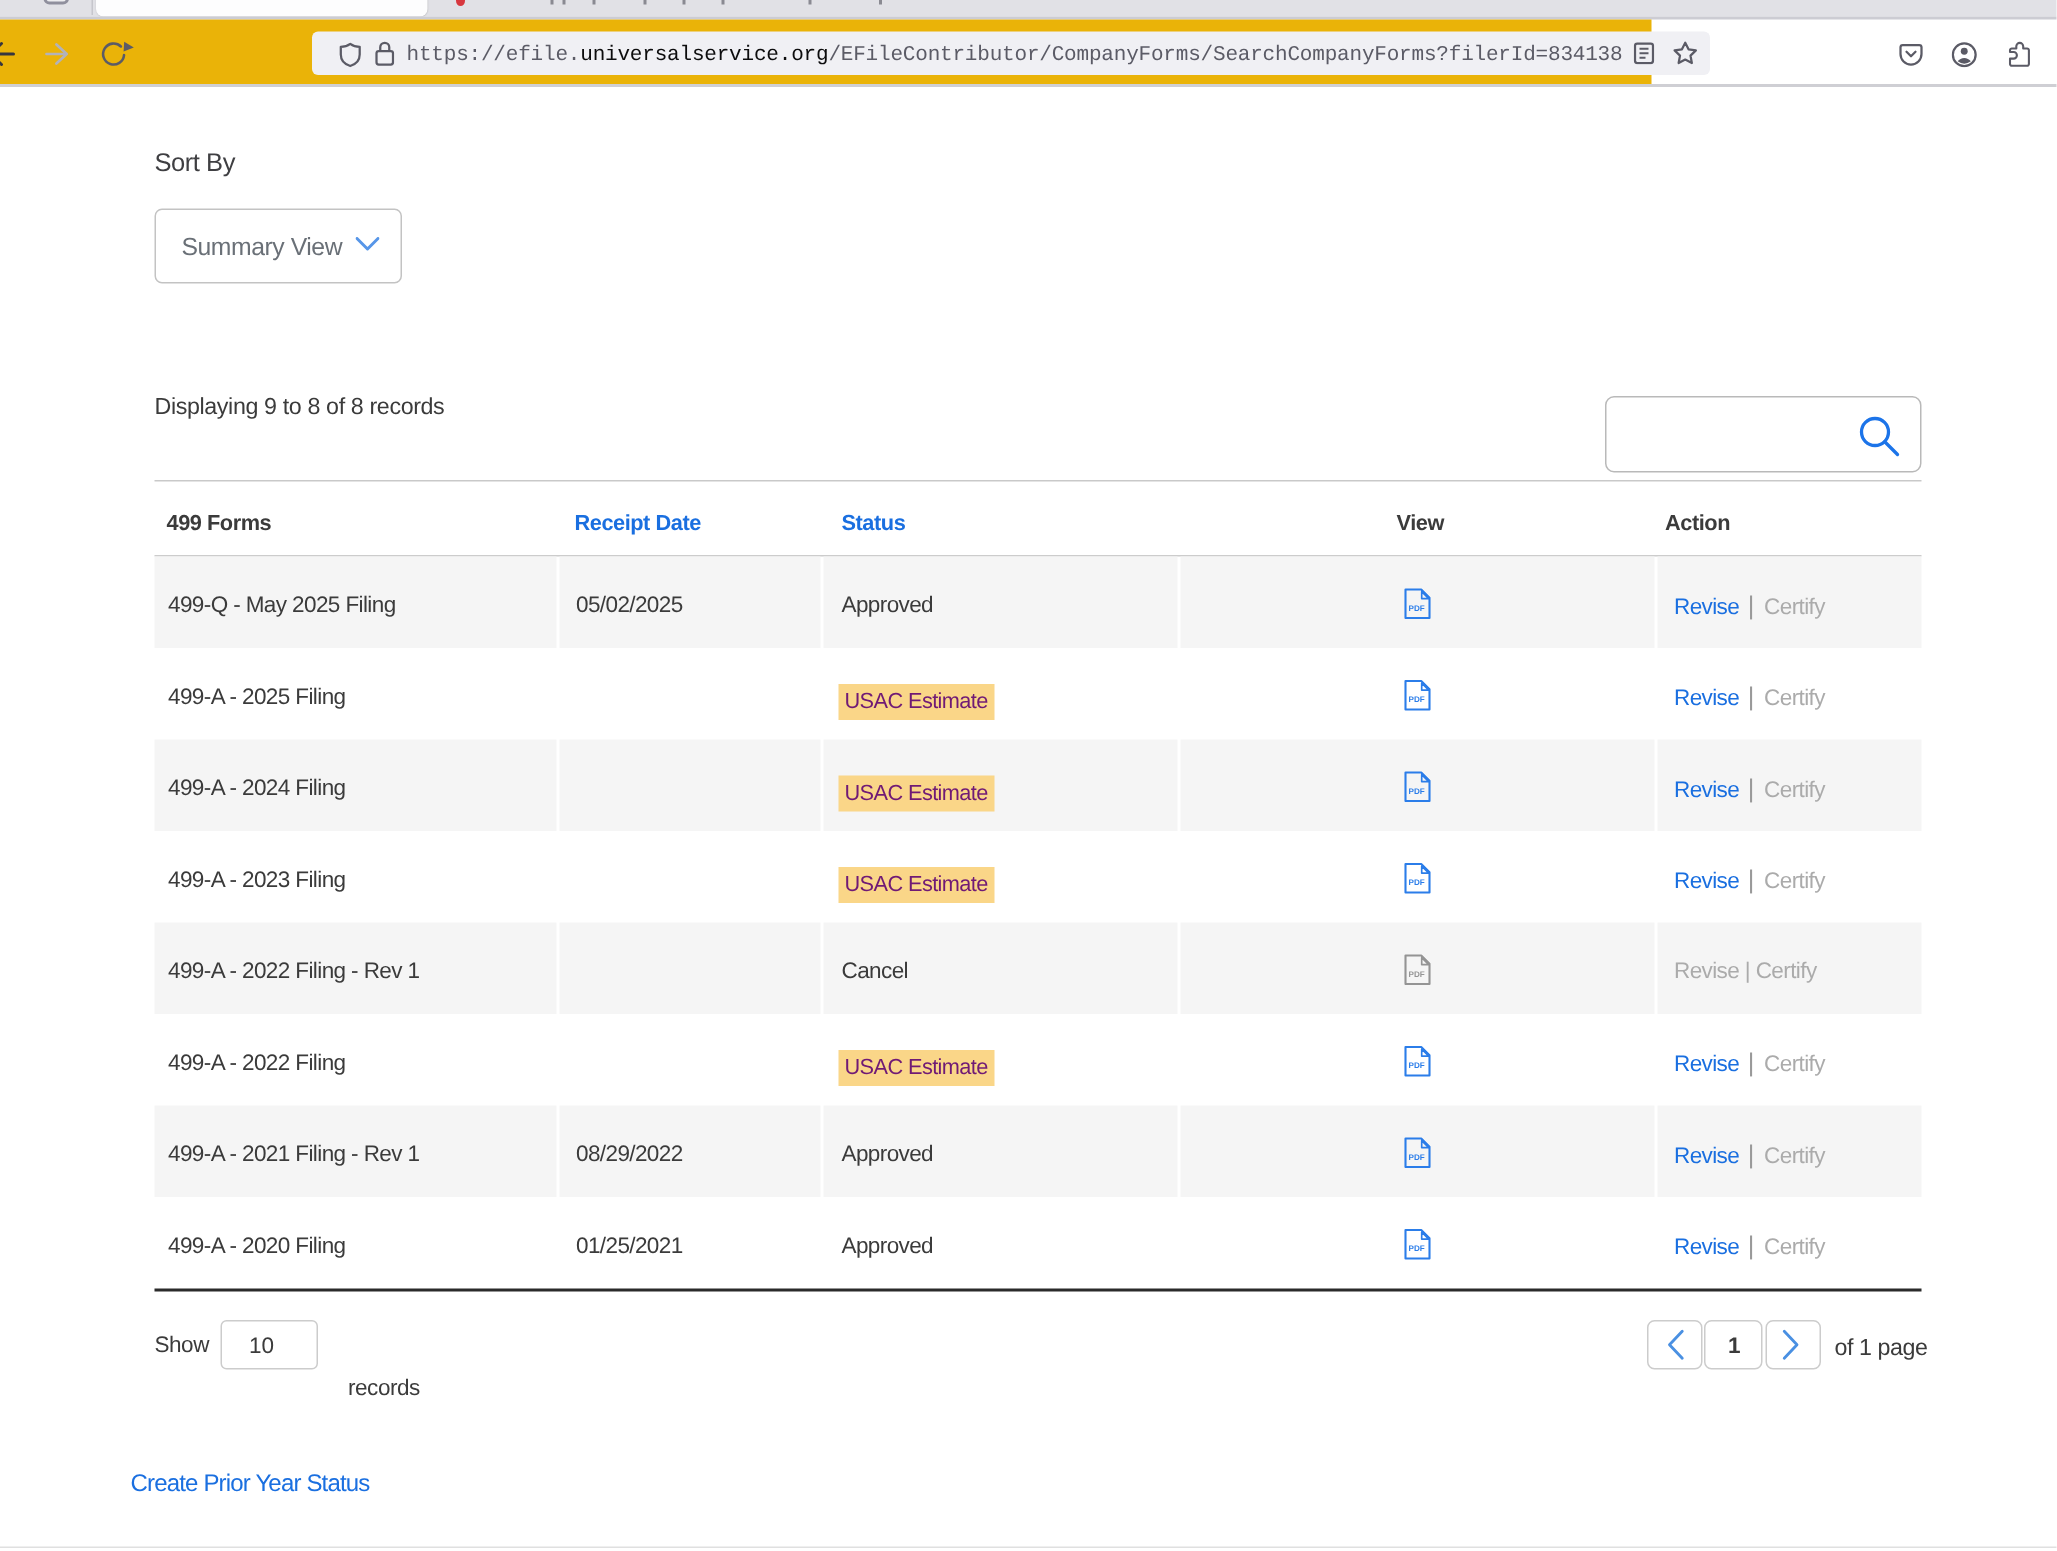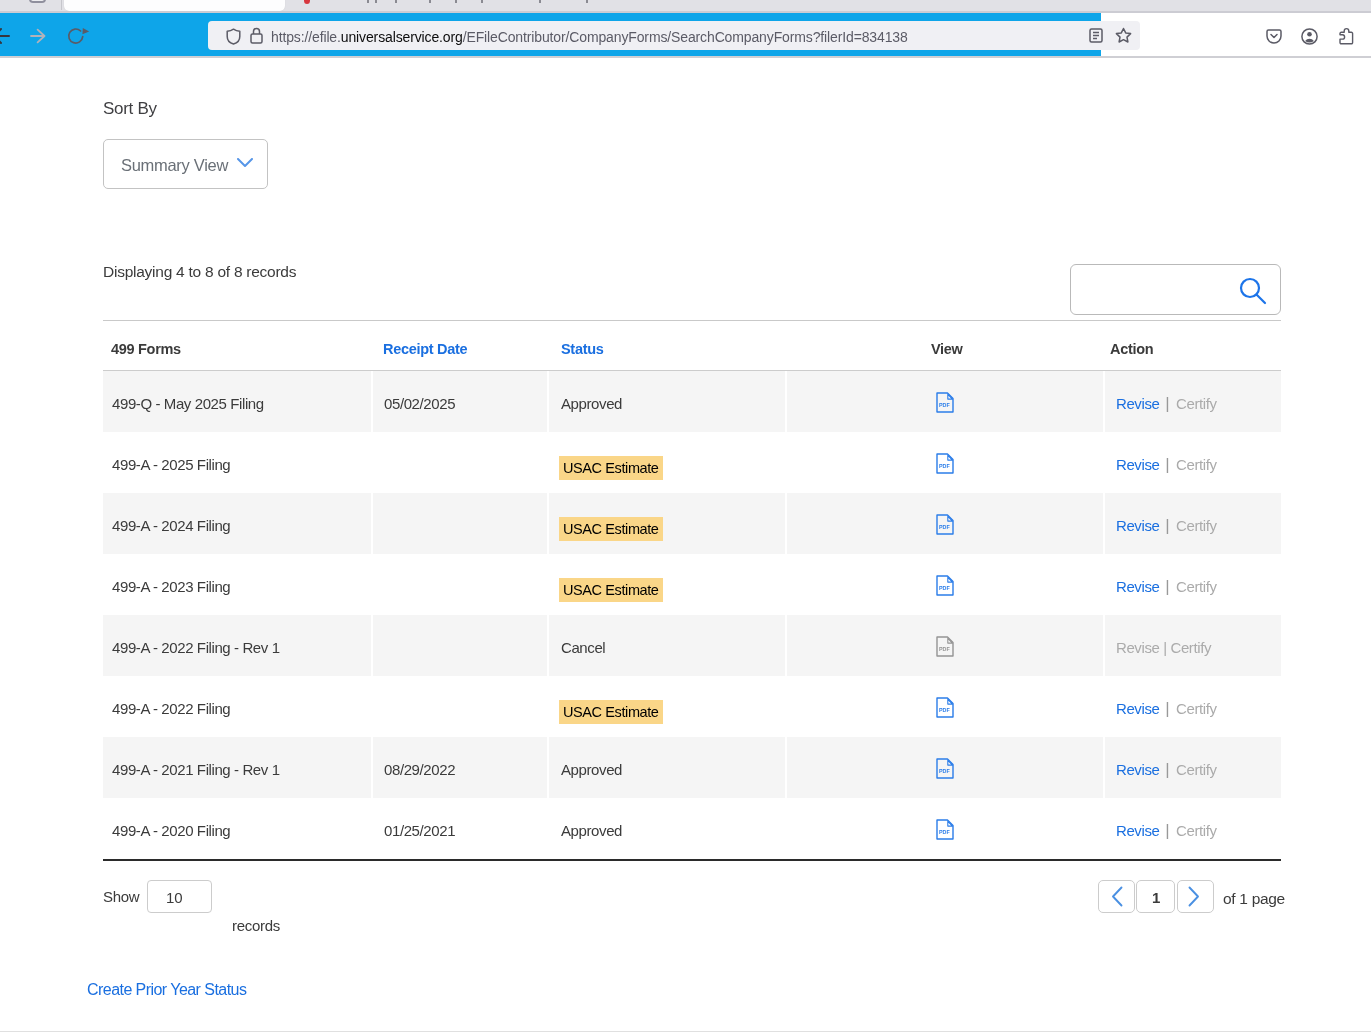--- a/index.html
+++ b/index.html
@@ -7,32 +7,32 @@
     font-family:"Liberation Sans", sans-serif; }
   .abs { position:absolute; }
   
   #tabstrip { position:absolute; left:0; top:0; width:1371px; height:11px; background:#e1e1e6; }
   #tabstrip .band { position:absolute; left:0; top:11px; width:1371px; height:2px; background:#ccccd3; }
   #tabicon { position:absolute; left:29px; top:-13px; width:17px; height:16px; border:2px solid #8f8f9d; border-radius:4px; background:#ededf0; }
   #tabsep { position:absolute; left:61px; top:0; width:1px; height:10px; background:#c6c6cc; }
   #activetab { position:absolute; left:64px; top:-6px; width:221px; height:17px; background:#fdfdfe; border-radius:5px; box-shadow:0 0 1px rgba(0,0,0,.15); }
   #favdot { position:absolute; left:304px; top:-3px; width:6px; height:7px; border-radius:50%; background:#d7373f; }
   .dash { position:absolute; top:0; width:2px; height:2.5px; background:#8a8a92; }
-  #toolbar { position:absolute; left:0; top:13px; width:1101px; height:43px; background:#0ea5e9; }
+  #toolbar { position:absolute; left:0; top:13px; width:1101px; height:43px; background:#eab308;font-family:Liberation Mono, monospace; }
   #toolbar-border { position:absolute; left:0; top:56px; width:1371px; height:2px; background:#cfcfd4; }
   #urlbar { position:absolute; left:208px; top:8px; width:932px; height:29px; background:#f0f0f4; border-radius:4px; }
   .urltext { position:absolute; left:63px; top:2px; height:29px; line-height:29px; font-size:14px; letter-spacing:-0.13px; color:#5b5b66; white-space:nowrap; }
   .urltext b { color:#0c0c0d; font-weight:normal; }
   
   #page { position:absolute; left:0; top:58px; width:1371px; height:976px; background:#fff; color:#3b3b3b; }
   .t { position:absolute; white-space:nowrap; line-height:1; }
   .blue { color:#1a6fe0; }
   .bold { font-weight:bold; }
   .cell { position:absolute; top:0; height:61px; background:#f5f5f5; }
-  .badge { display:inline-block; background:#fad688; color:#000000; padding:0 4px; line-height:24px; height:24px; font-size:14.5px; letter-spacing:-0.4px; }
+  .badge { display:inline-block; background:#fad688; color:#701a75; padding:0 4px; line-height:24px; height:24px; font-size:14.5px; letter-spacing:-0.4px; }
   .rowtext { position:absolute; height:61px; line-height:65px; font-size:15px; letter-spacing:-0.4px; white-space:nowrap; }
   .linkdis { color:#ababab;text-align:right; }
   .pbtn { position:absolute; width:37px; height:33px; border:1px solid #ccc; border-radius:5px; background:#fff; text-align:center; }
 </style>
 </head>
 <body>
 
 <div id="tabstrip">
   <div id="activetab"></div>
   <div id="tabicon"></div>
@@ -103,21 +103,21 @@
 
 <div id="page">
   <div class="t" style="left:103px;top:42px;font-size:17px;letter-spacing:-0.3px;color:#3f3f42">Sort By</div>
 
   <div class="abs" style="left:103px;top:81px;width:165px;height:50px;border:1px solid #c3c3c3;border-radius:5px;"></div>
   <div class="t" style="left:121px;top:99px;font-size:16.5px;letter-spacing:-0.3px;color:#6a7077">Summary View</div>
   <svg class="abs" style="left:237px;top:100px" width="16" height="10" viewBox="0 0 16 10">
     <path d="M1 1 l7 7 7-7" fill="none" stroke="#5796e8" stroke-width="2" stroke-linecap="round" stroke-linejoin="round"></path>
   </svg>
 
-  <div class="t" style="left:103px;top:206px;font-size:15.5px;letter-spacing:-0.25px;">Displaying 4 to 8 of 8 records</div>
+  <div class="t" style="left:103px;top:206px;font-size:15.5px;letter-spacing:-0.25px;">Displaying 9 to 8 of 8 records</div>
 
   <div class="abs" style="left:1070px;top:206px;width:211px;height:51px;border:1px solid #b9b9b9;border-radius:6px;"></div>
   <svg class="abs" style="left:1237px;top:218px" width="32" height="30" viewBox="0 0 32 30">
     <circle cx="13" cy="12" r="9" fill="none" stroke="#1c74e9" stroke-width="2.2"></circle>
     <path d="M19.5 18.5 L28 27" stroke="#1c74e9" stroke-width="2.2" stroke-linecap="round"></path>
   </svg>
 
   <div class="abs" style="left:103px;top:262px;width:1178px;height:1px;background:#c9c9c9"></div>
 
   <div class="t bold" style="left:111px;top:284px;font-size:14.5px;letter-spacing:-0.3px;color:#3b3b3b">499 Forms</div>

